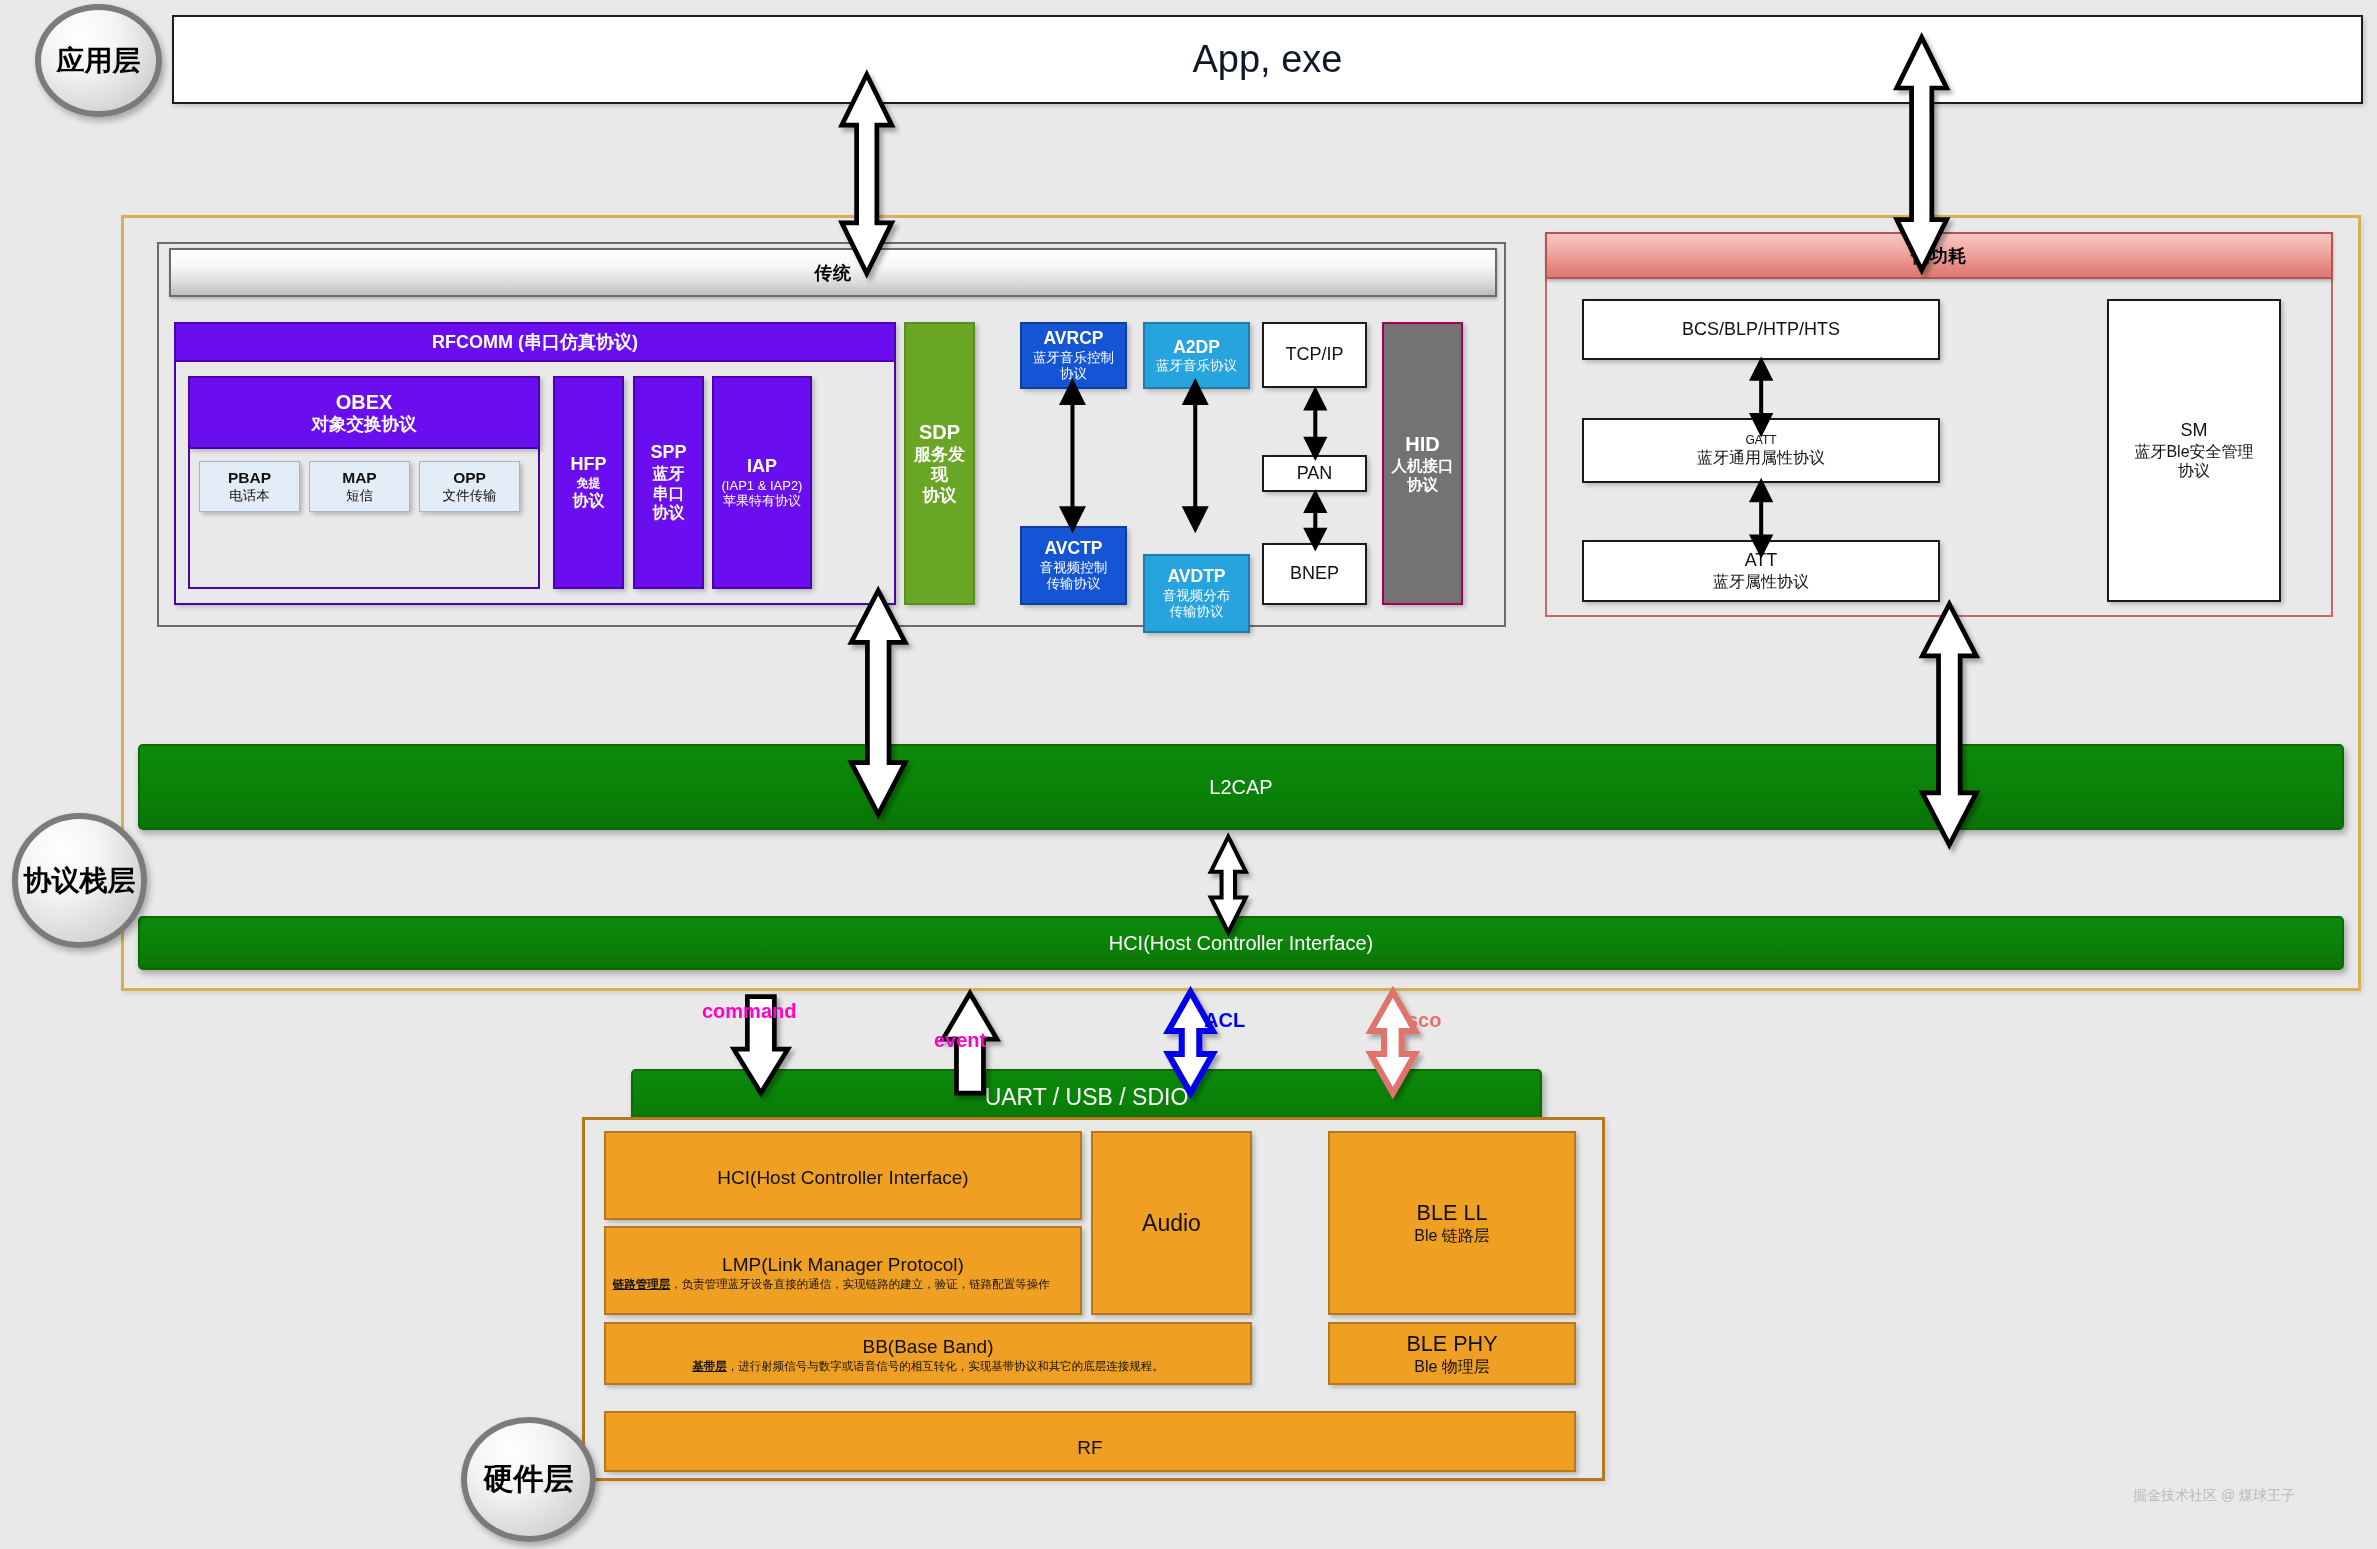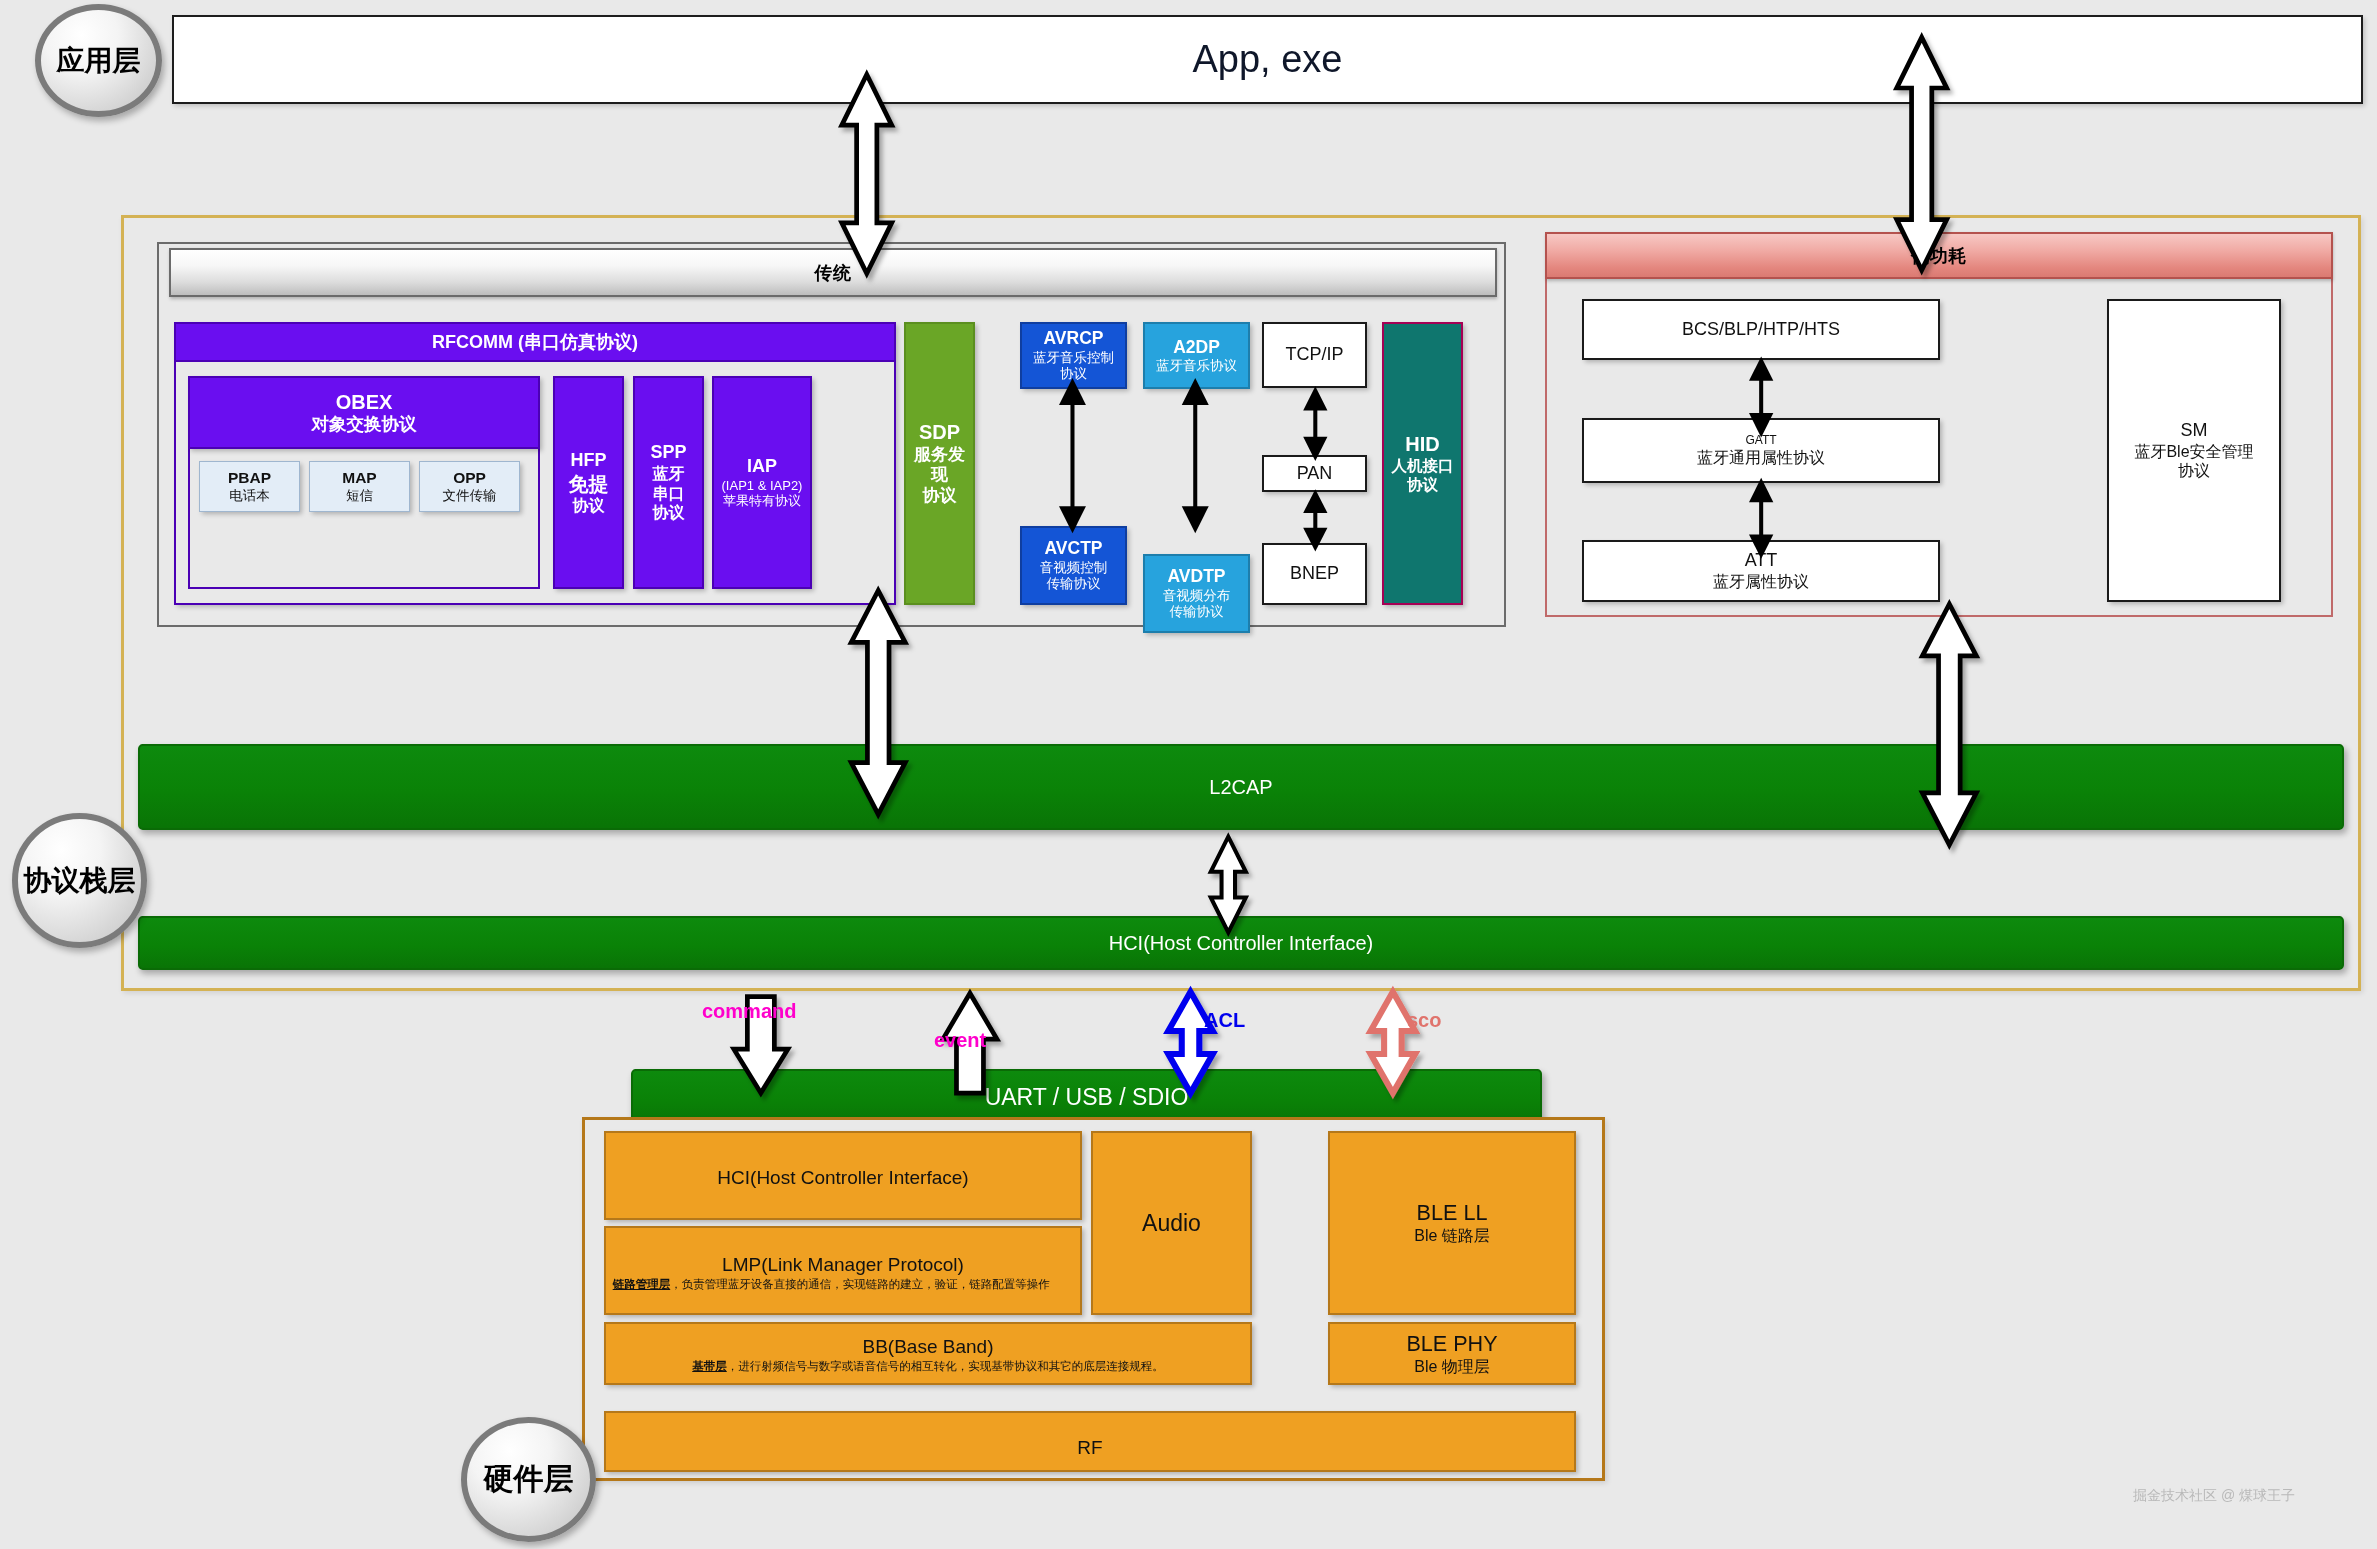--- a/index.html
+++ b/index.html
@@ -62,21 +62,21 @@
     text-align:center;line-height:1.22;
     box-shadow:2.7px 3.4px 4.7px rgba(0,0,0,.25);
   }
   .box .t1{font-weight:bold;}
   .box .t2{font-weight:bold;}
 
   .bx-purple{background:#6a0ef0;border:2px solid #4b00b5;color:#fff;}
   .bx-green{background:#6aa626;border:2px solid #5b8f1f;color:#fff;}
   .bx-blue{background:#1455d6;border:2px solid #0f3ea0;color:#fff;}
   .bx-cyan{background:#27a3dd;border:2px solid #1d7eac;color:#fff;}
-  .bx-pink{background:#0f766e;border:2px solid #a60054;color:#fff;}
+  .bx-pink{background:#737373;border:2px solid #a60054;color:#fff;}
   .bx-white{background:#ffffff;border:2px solid #1a1a1a;color:#111;}
   .bx-ltblue{background:#e3edf7;border:1.3px solid #9fb6cf;color:#111;}
   .bx-orange{background:#efa022;border:2px solid #b5781a;color:#111;}
   .bx-greenbar{
     background:linear-gradient(to bottom,#0d8a0d 0%,#0a8207 55%,#097406 100%);
     border:2px solid #0a6b06;color:#fff;border-radius:4.7px;
     display:flex;flex-direction:column;align-items:center;justify-content:center;
     text-align:center;box-shadow:2.7px 4px 6px rgba(0,0,0,.28);
   }
 
@@ -226,21 +226,21 @@
   <span class="t1" style="font-size:15.5px;">MAP</span>
   <span style="font-size:13.5px;">短信</span>
 </div>
 <div class="abs box bx-ltblue" style="left:419px;top:461px;width:101px;height:51px;">
   <span class="t1" style="font-size:15.5px;">OPP</span>
   <span style="font-size:13.5px;">文件传输</span>
 </div>
 
 <div class="abs box bx-purple" style="left:553px;top:376px;width:71px;height:213px;">
   <span class="t1" style="font-size:18px;">HFP</span>
-  <span class="t2" style="font-size:20px;">免提</span>
+  <span class="t2" style="font-size:12px;">免提</span>
   <span class="t2" style="font-size:16px;">协议</span>
 </div>
 <div class="abs box bx-purple" style="left:633px;top:376px;width:71px;height:213px;">
   <span class="t1" style="font-size:18px;">SPP</span>
   <span class="t2" style="font-size:16px;">蓝牙</span>
   <span class="t2" style="font-size:16px;">串口</span>
   <span class="t2" style="font-size:16px;">协议</span>
 </div>
 <div class="abs box bx-purple" style="left:712px;top:376px;width:100px;height:213px;">
   <span class="t1" style="font-size:18px;">IAP</span>

